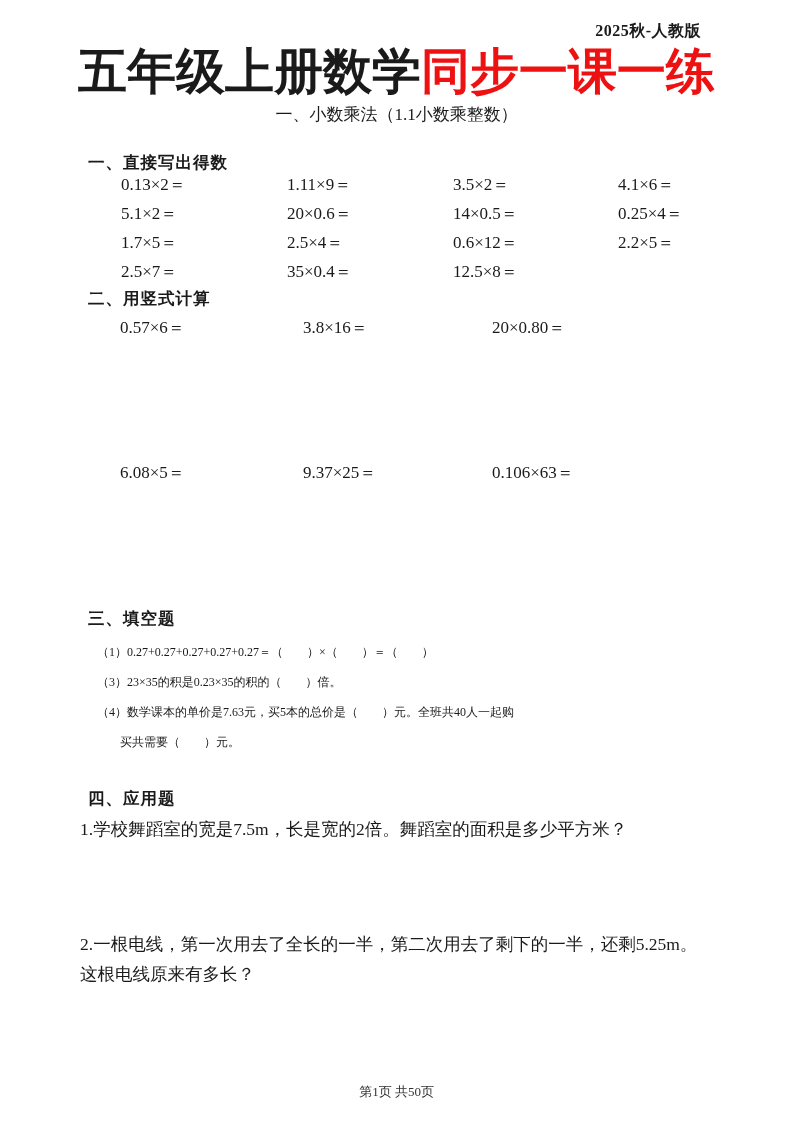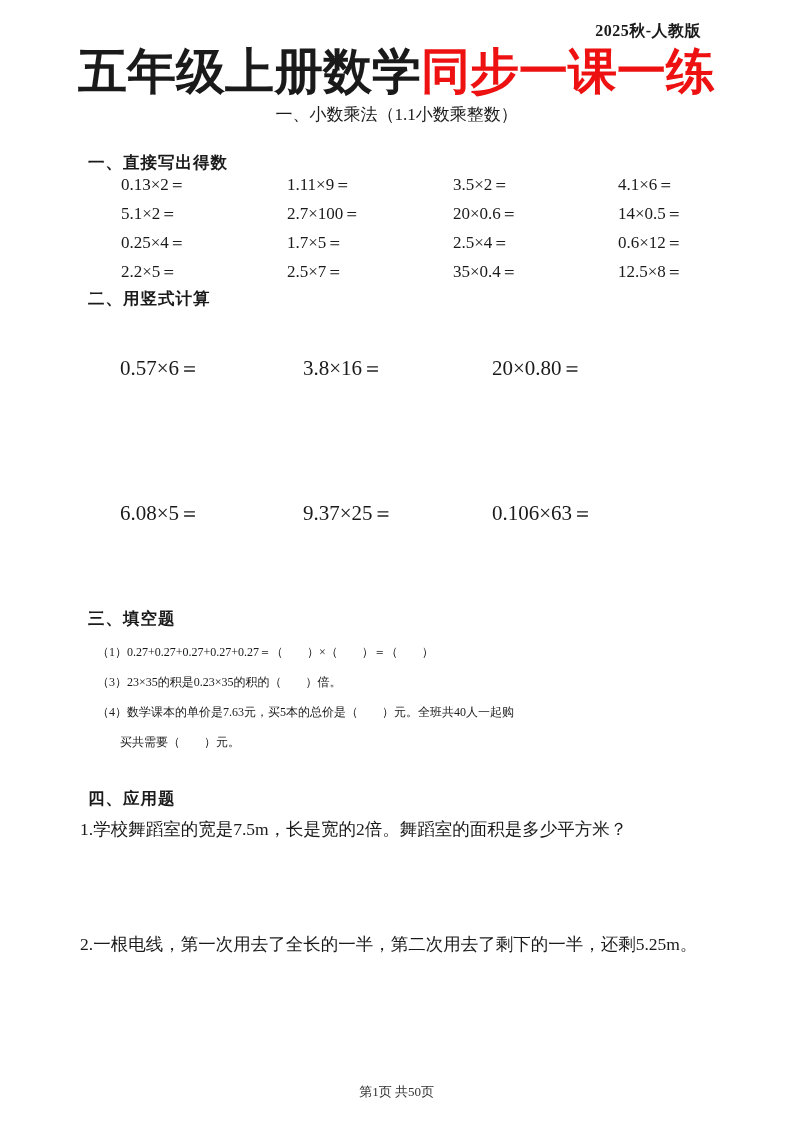--- a/index.html
+++ b/index.html
@@ -65,23 +65,22 @@
     grid-template-columns: 166px 166px 165px auto;
     grid-auto-rows: 29px;
     font-size: 17px;
     line-height: 29px;
   }
   .grid3 {
     position: absolute;
     left: 120px;
     display: grid;
     grid-template-columns: 183px 189px auto;
-    font-size: 21px;
+    font-size: 17px;
     line-height: 22px;
-    margin-top: 40px;
   }
   .g3-r1 { top: 317px; }
   .g3-r2 { top: 462px; }
   .fill-items {
     position: absolute;
     top: 637px;
     left: 97px;
     font-size: 12px;
     line-height: 30px;
     white-space: nowrap;
@@ -118,21 +117,20 @@
 
   <div class="subtitle">一、小数乘法（1.1小数乘整数）</div>
 
   <div class="sec-heading h-s1">一、直接写出得数</div>
   <div class="grid4">
     <div>0.13×2＝</div>
     <div>1.11×9＝</div>
     <div>3.5×2＝</div>
     <div>4.1×6＝</div>
     <div>5.1×2＝</div>
-    <div>2.7×100＝</div>
     <div>20×0.6＝</div>
     <div>14×0.5＝</div>
     <div>0.25×4＝</div>
     <div>1.7×5＝</div>
     <div>2.5×4＝</div>
     <div>0.6×12＝</div>
     <div>2.2×5＝</div>
     <div>2.5×7＝</div>
     <div>35×0.4＝</div>
     <div>12.5×8＝</div>
@@ -154,16 +152,17 @@
   <div class="fill-items">
     <div>（1）0.27+0.27+0.27+0.27+0.27＝（　　）×（　　）＝（　　）</div>
     <div>（3）23×35的积是0.23×35的积的（　　）倍。</div>
     <div>（4）数学课本的单价是7.63元，买5本的总价是（　　）元。全班共40人一起购</div>
     <div class="cont">买共需要（　　）元。</div>
   </div>
 
   <div class="sec-heading h-s4">四、应用题</div>
   <div class="word-problem wp-1">1.学校舞蹈室的宽是7.5m，长是宽的2倍。舞蹈室的面积是多少平方米？</div>
   <div class="word-problem wp-2a">2.一根电线，第一次用去了全长的一半，第二次用去了剩下的一半，还剩5.25m。</div>
+  <div class="word-problem wp-2b">这根电线原来有多长？</div>
 
   <div class="footer">第1页 共50页</div>
 
 </div>
 
 </body></html>

